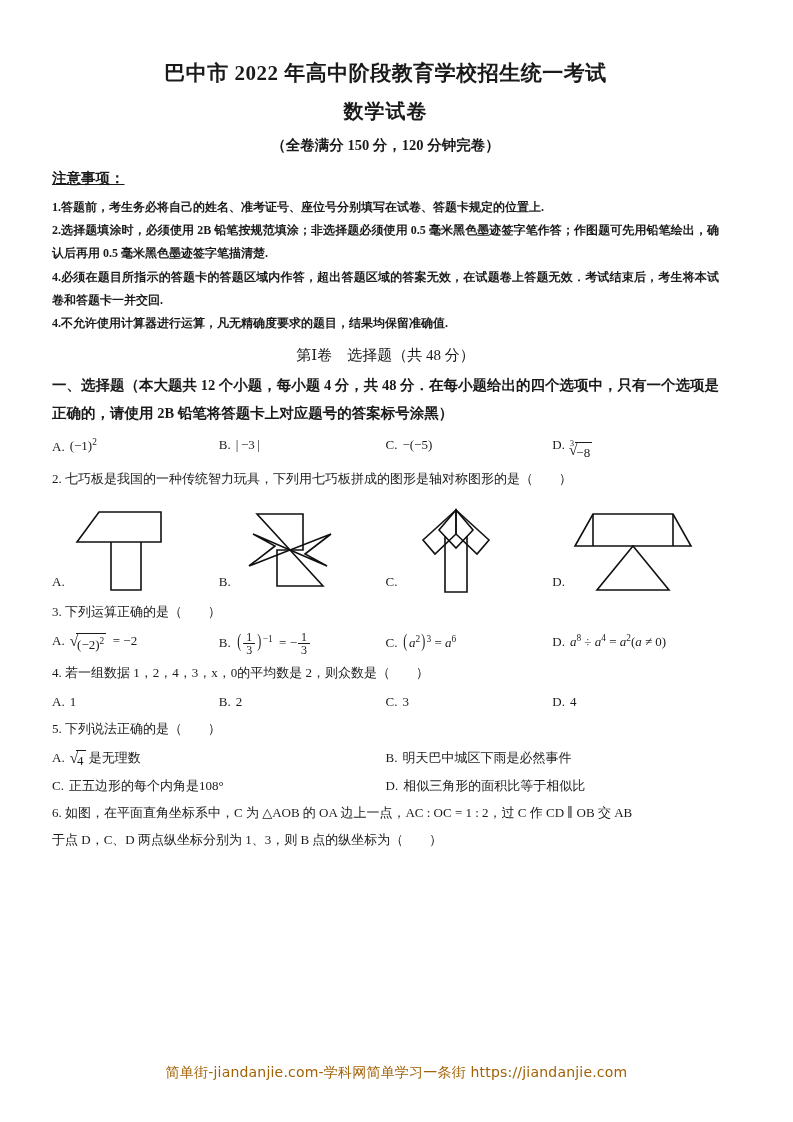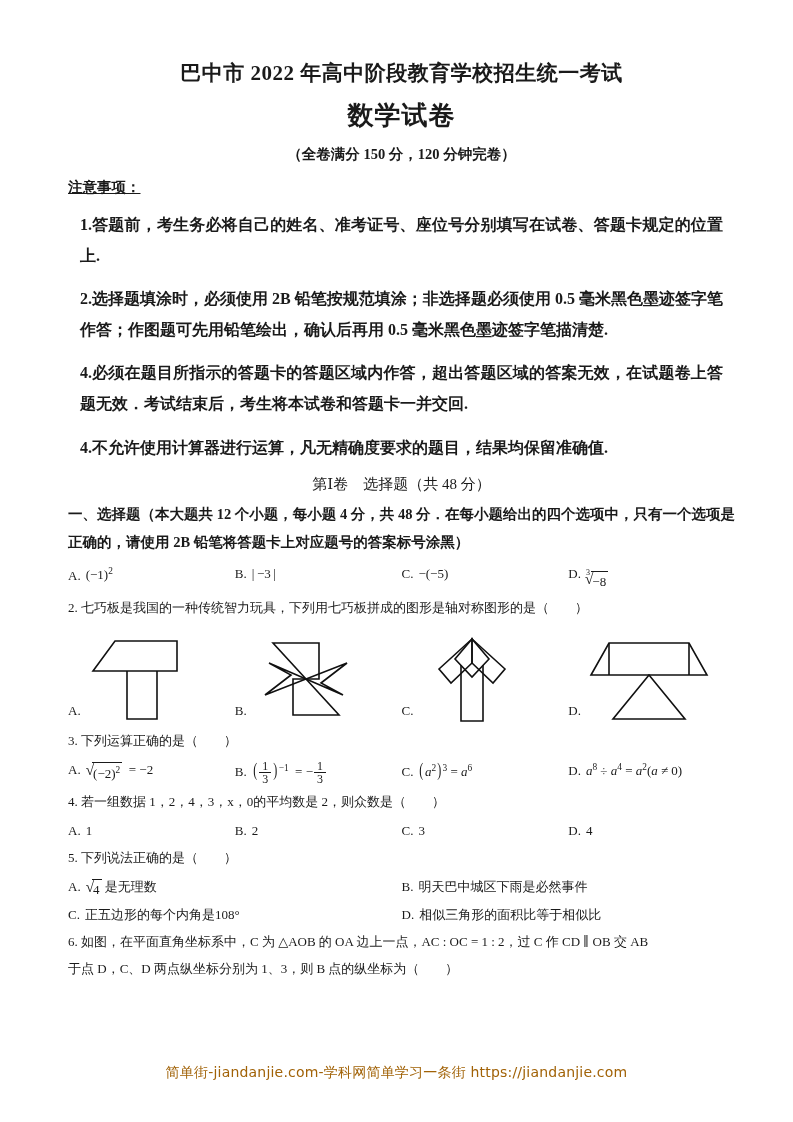--- a/index.html
+++ b/index.html
@@ -12,60 +12,60 @@
     position:relative;
   }
   .page{
     position:relative;
     width:793px;height:1122px;
     padding:0;
     box-sizing:border-box;
   }
   .content{
     position:absolute;
-    left:68px; right:58px; top:58px;
+    left:52px; right:58px; top:58px;
     width:667px;
   }
 
   
   .title1{
     text-align:center;
     font-size:21px;
     font-weight:bold;
     letter-spacing:.5px;
     line-height:1.5;
     margin:0 0 6px 0;
   }
   .title2{
     text-align:center;
-    font-size:26px;
+    font-size:20px;
     font-weight:bold;
     letter-spacing:1px;
     line-height:1.5;
     margin:0 0 8px 0;
   }
   .subtitle{
     text-align:center;
     font-size:14.5px;
     font-weight:bold;
     margin:10px 0 14px 0;
   }
 
   
   .notice-head{
     font-size:14.5px;
     font-weight:bold;
     margin:0 0 8px 0;
     text-decoration:underline;
   }
   .notice-item{
-    font-size:16px;
+    font-size:12px;
     font-weight:bold;
     line-height:1.95;
-    margin:12px;
+    margin:0;
     text-align:justify;
   }
 
   .section-head{
     text-align:center;
     font-size:15px;
     font-weight:normal;
     margin:10px 0 6px 0;
   }
   .big-instruction{

